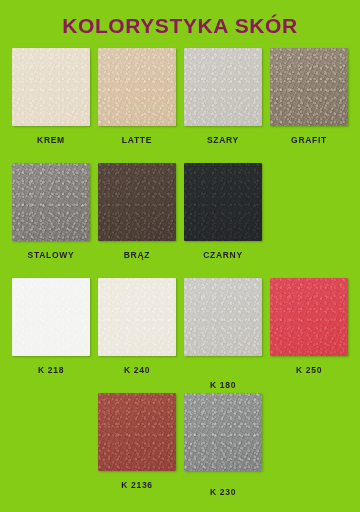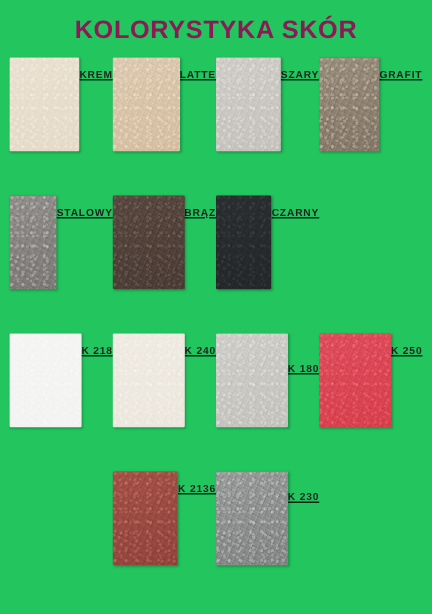--- a/index.html
+++ b/index.html
@@ -44,23 +44,22 @@
   .row {
     display: flex;
     justify-content: flex-start;
     align-items: flex-start;
     height: 115px;
   }
 
   .cell {
     width: 86px;
     display: flex;
-    flex-direction: row;
-    align-items: flex-start;
-    text-decoration: underline;
+    flex-direction: column;
+    align-items: center;
   }
 
   .cell.empty { visibility: hidden; }
 
   .swatch {
     position: relative;
     width: 78px;
     height: 78px;
     border-radius: 1px;
     overflow: hidden;
@@ -103,21 +102,21 @@
     font-size: 8.5px;
     letter-spacing: 0.7px;
     color: #231f20;
     text-align: center;
     white-space: nowrap;
   }
 </style>
 </head>
 <body>
 
-<div id="page" style="background-color: #22c55e;">
+<div id="page" style="background-color: #84cc16;">
 
   <h1 class="title" style="color: rgb(139, 26, 86);">KOLORYSTYKA SKÓR</h1>
 
   <div class="grid">
 
     <div class="row">
       <div class="cell">
         <div class="swatch" style="background-color: rgb(231, 221, 203);"></div>
         <div class="label" style="color: rgb(35, 31, 32);">KREM</div>
       </div>

